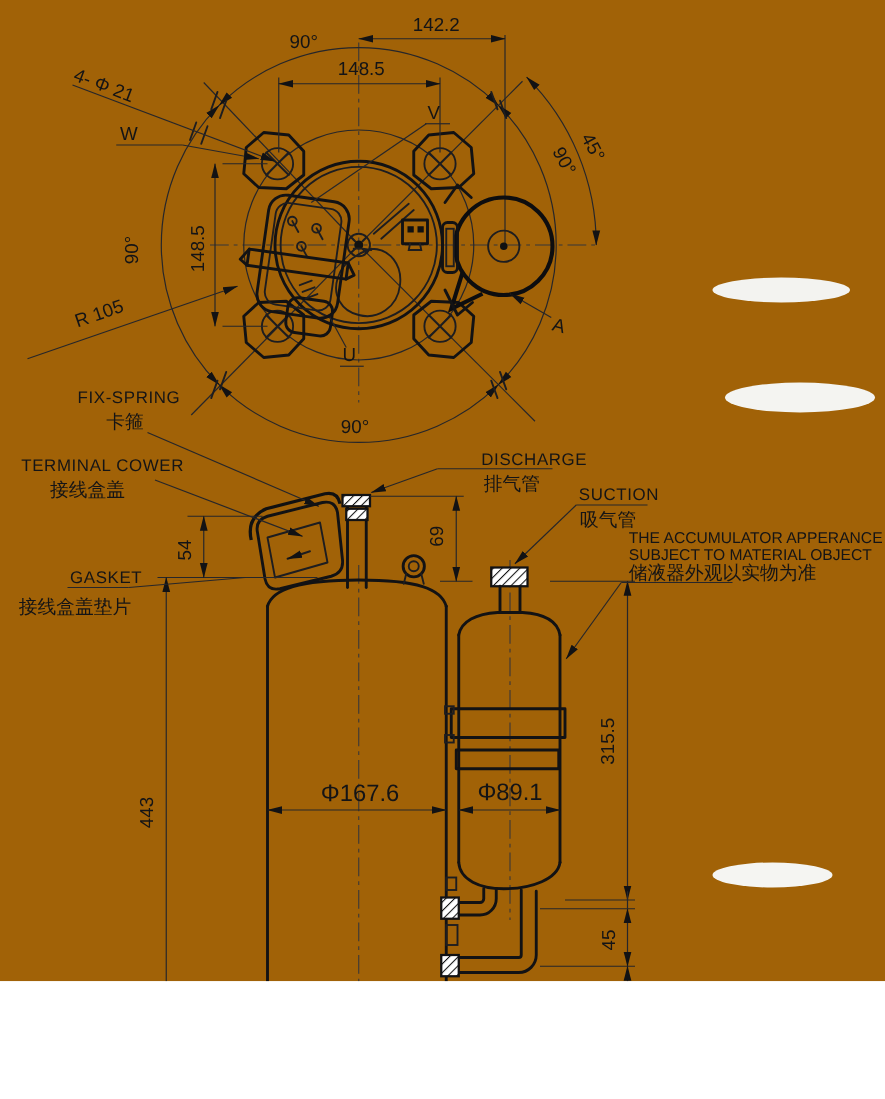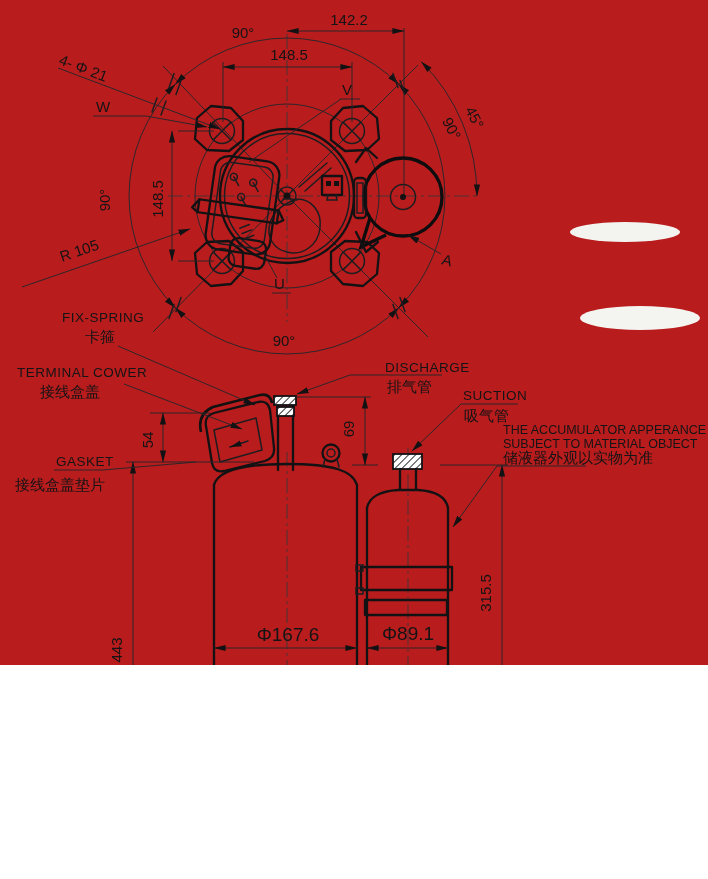--- a/index.html
+++ b/index.html
@@ -1,16 +1,16 @@
 <!DOCTYPE html>
 <html><head>
 <meta charset="utf-8">
 <style>
   html,body{margin:0;padding:0;background:#ffffff;}
-  .page{width:708px;height:665px;background:#b91c1c;position:relative;overflow:hidden;}
+  .page{width:708px;height:785px;background:#a16207;position:relative;overflow:hidden;}
   svg{display:block;}
   
   .t{stroke:#26262a;stroke-width:.95;fill:none;}
   .m{stroke:#1d1d20;stroke-width:1.5;fill:none;stroke-linecap:round;}
   .p{stroke:#121214;stroke-width:2.3;fill:none;stroke-linejoin:round;stroke-linecap:round;}
   .P{stroke:#0d0d0f;stroke-width:3.3;fill:none;}
   .cl{stroke:#36363a;stroke-width:.85;fill:none;stroke-dasharray:15 4 3 4;}
   .hat{fill:url(#hatch);stroke:#121214;stroke-width:1.8;}
   text{fill:#141416;font-family:"Liberation Sans","DejaVu Sans",sans-serif;}
   .dt{font-size:15px;}

